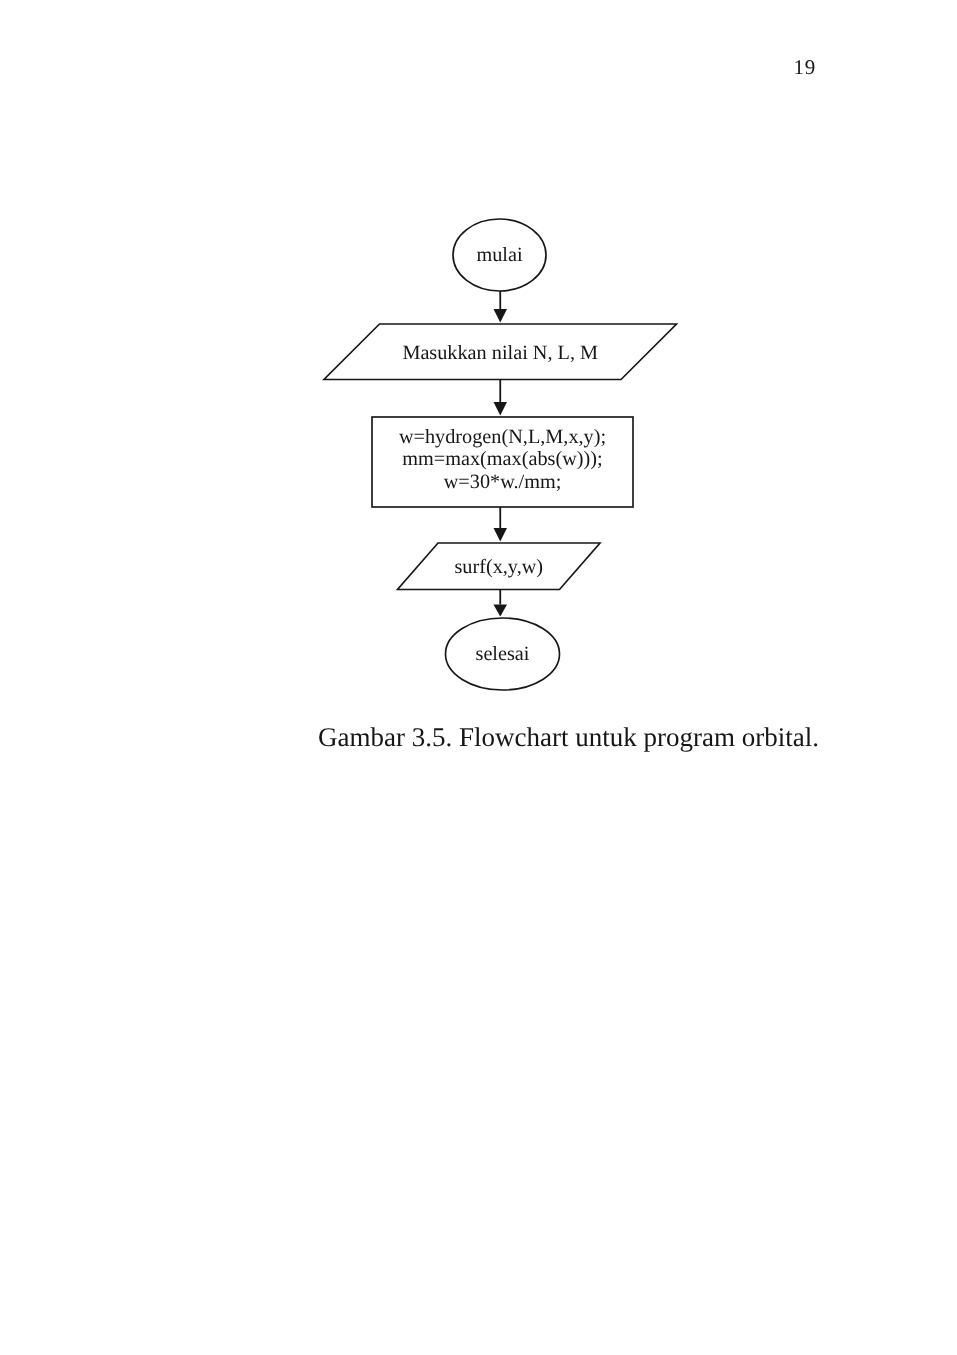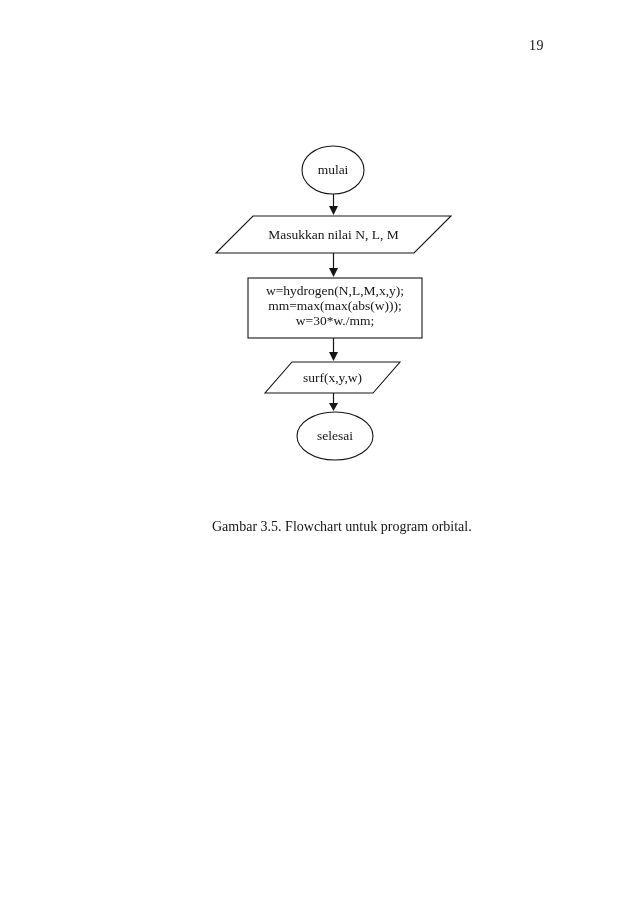--- a/index.html
+++ b/index.html
@@ -20,22 +20,21 @@
     position: absolute;
     top: 38px;
     left: 529px;
     font-size: 14px;
     letter-spacing: 0.5px;
   }
   .caption {
     position: absolute;
     top: 481px;
     left: 212px;
-    font-size: 14px;
-    margin-top: 38px;
+    font-size: 18px;
   }
   .flowchart-svg {
     position: absolute;
     left: 0;
     top: 0;
   }
   .flowchart-svg text {
     font-family: "Liberation Serif", serif;
     font-size: 13.5px;
     fill: #161616;

